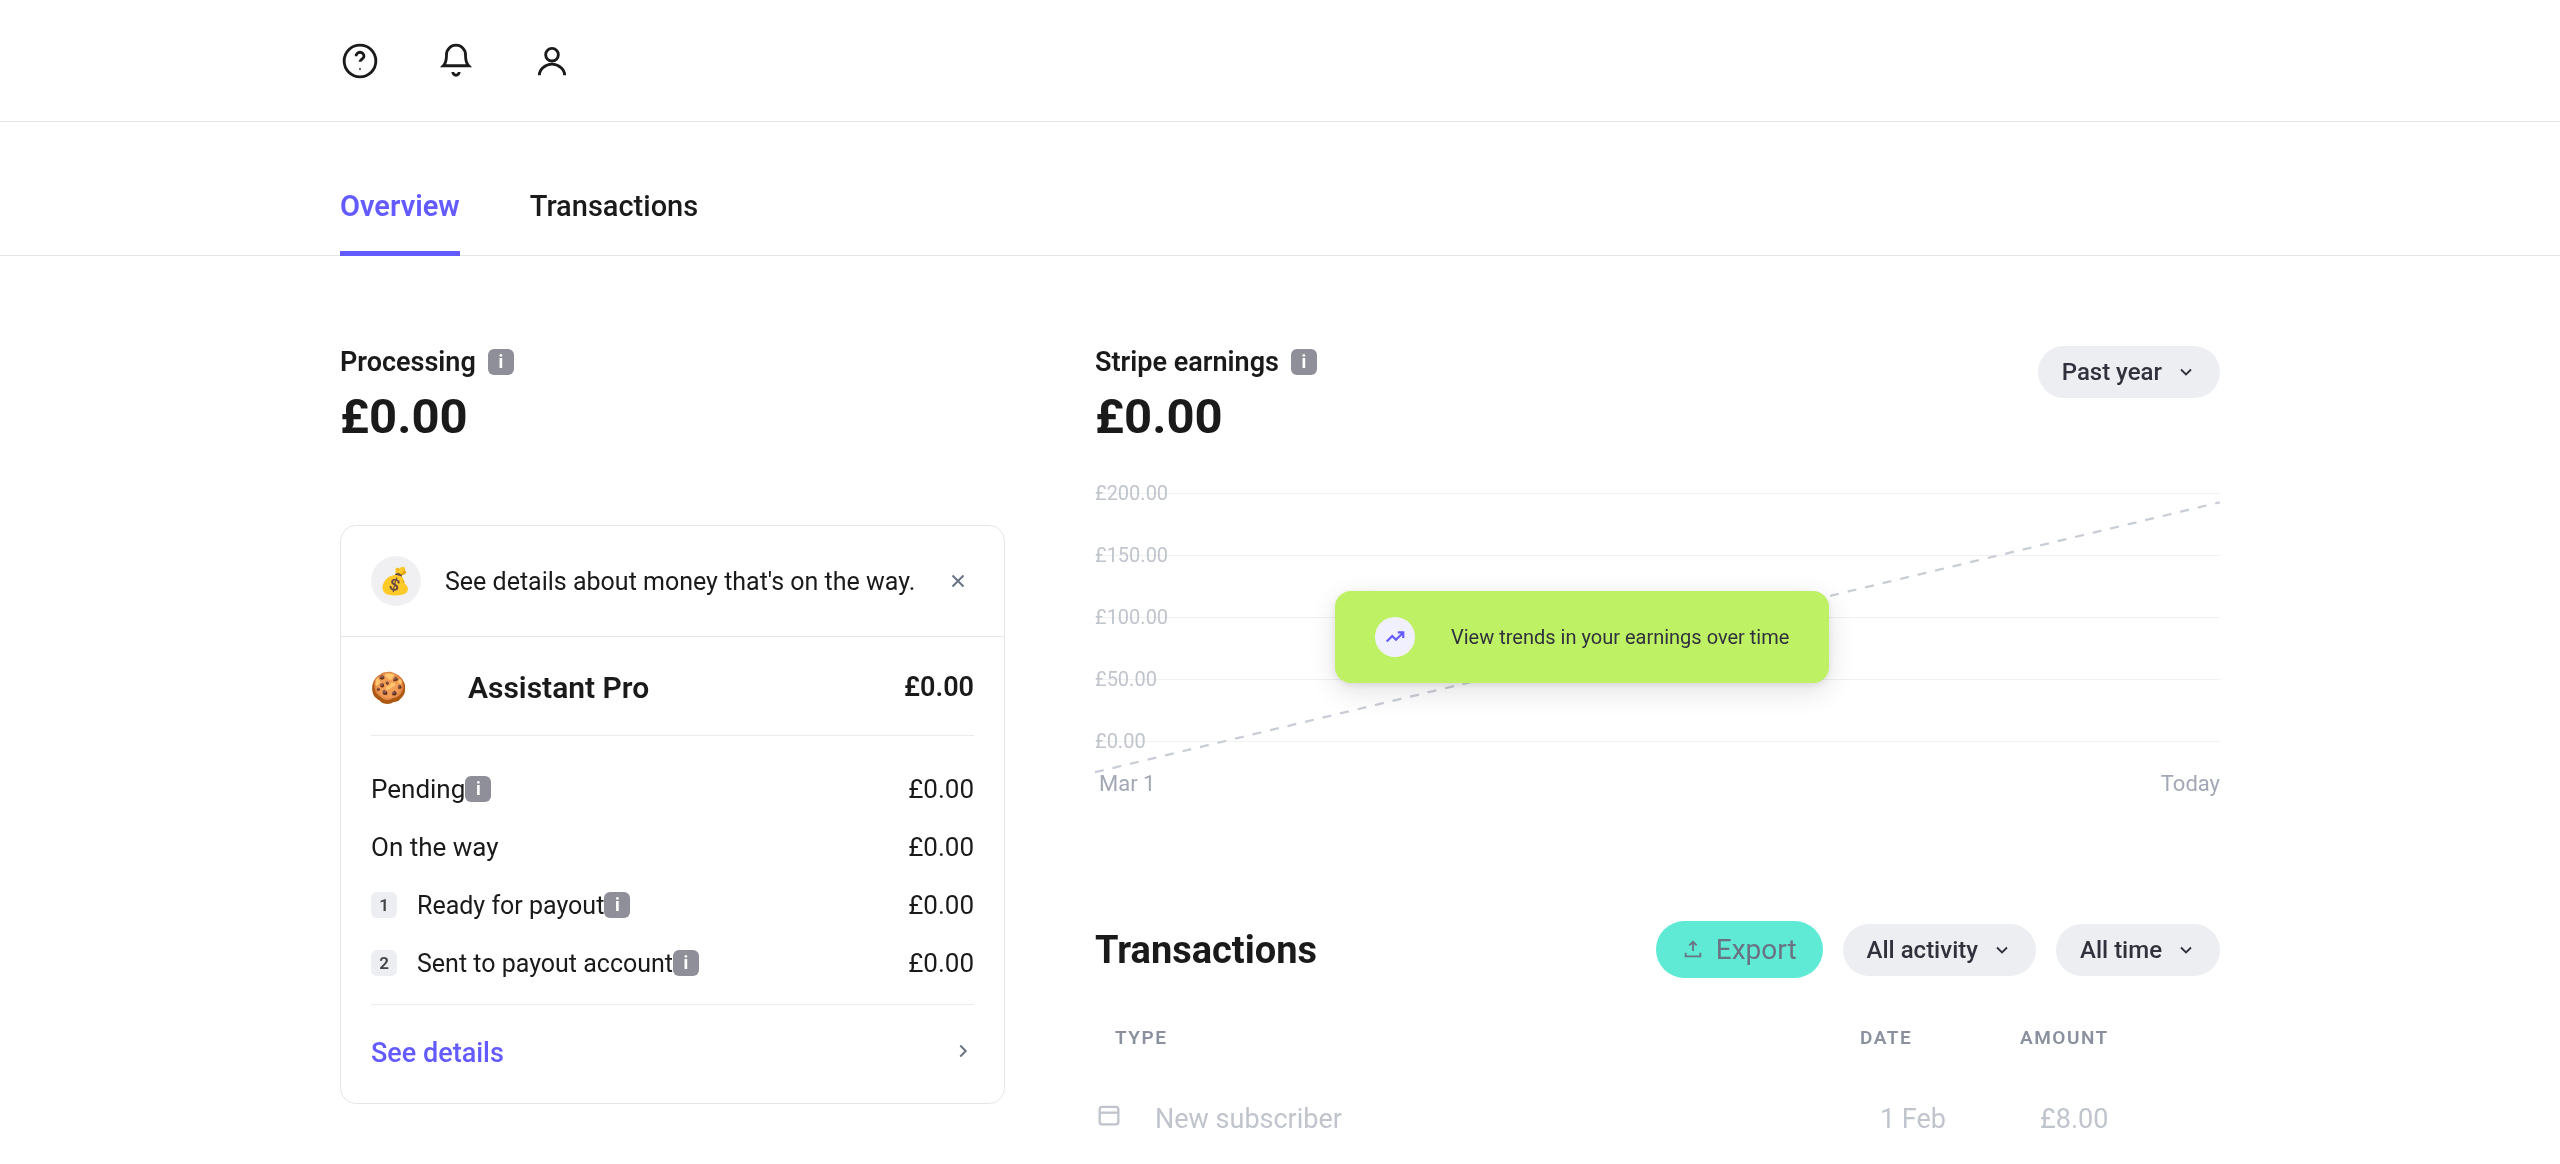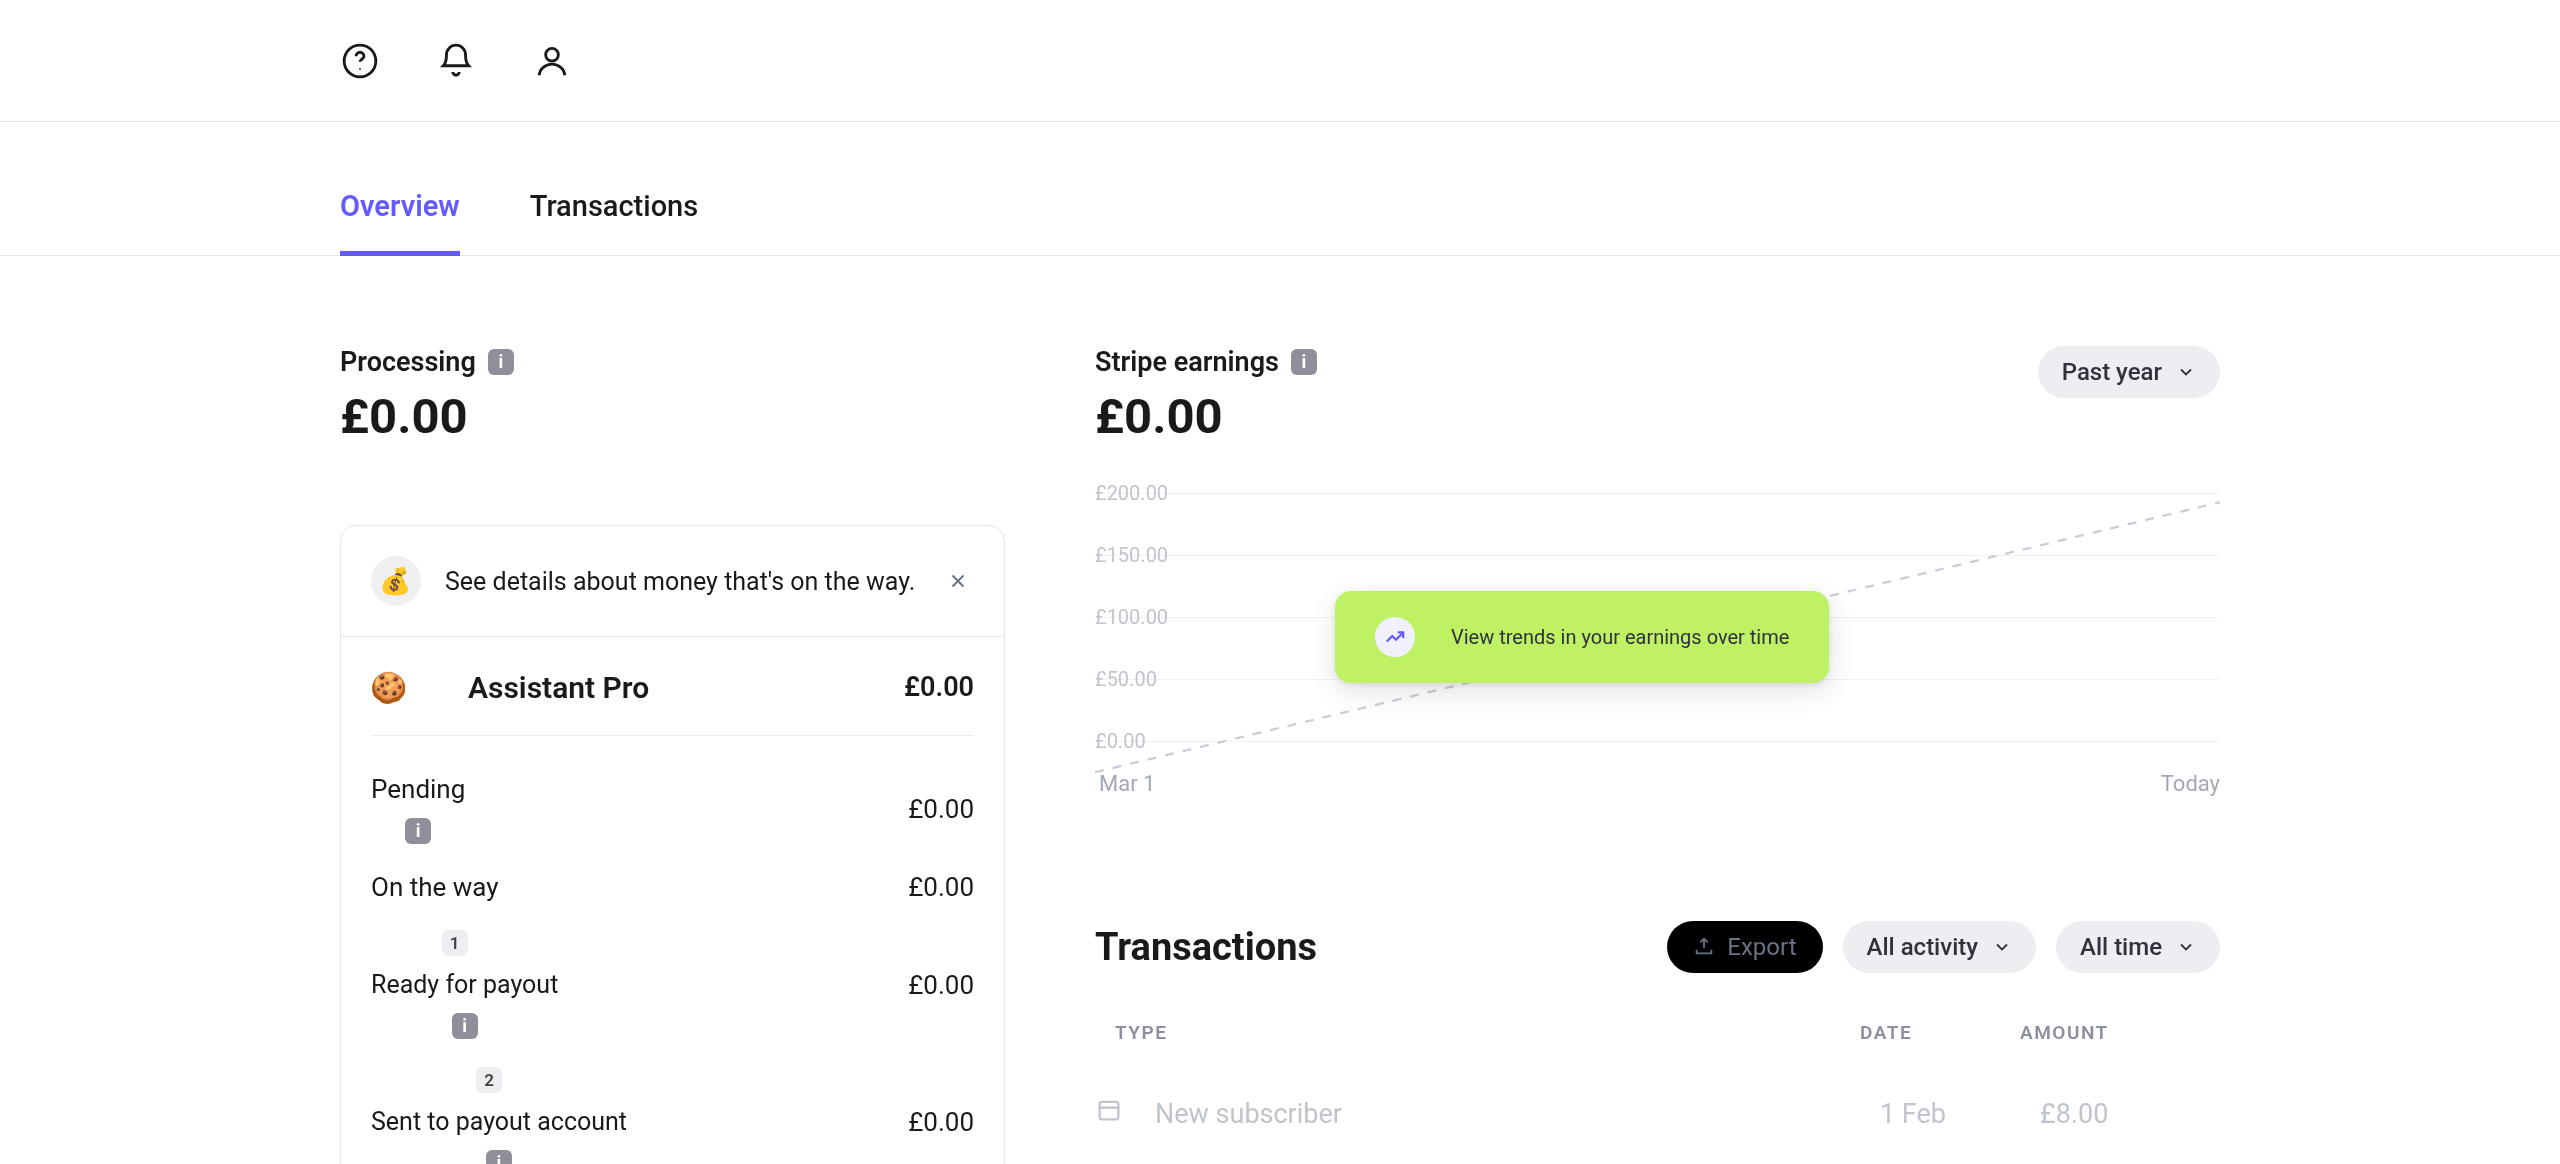--- a/index.html
+++ b/index.html
@@ -194,21 +194,21 @@
   .account-amt { font-size: 27px; font-weight: 600; }
 
   .kv-list { padding: 24px 0 0; border-bottom: 1.5px solid #ebebeb; }
   .kv-row {
     display: flex;
     align-items: center;
     justify-content: space-between;
     padding: 14px 0;
     font-size: 26px;
   }
-  .kv-row .label { display:flex; align-items:center; gap:14px; color:#1a1a1a;flex-direction:column; }
+  .kv-row .label { display:flex; align-items:center; color:#1a1a1a; }
   .kv-row.sub { padding-left: 0; }
   .kv-row.sub .label { color:#1a1a1a; font-size: 25px; }
   .step-badge {
     display:inline-flex; width:26px; height:26px; border-radius:6px;
     background:#eceef1; color:#444;
     font-size:17px; font-weight:600;
     align-items:center; justify-content:center;
     margin-right: 20px;
     flex-shrink:0;
   }
@@ -275,24 +275,24 @@
   .tx-header {
     display: flex;
     align-items: center;
     justify-content: space-between;
     margin-bottom: 48px;
   }
   .tx-title { font-size: 38px; font-weight: 700; }
   .tx-actions { display:flex; align-items:center; gap: 20px; }
   .export-btn {
     display:inline-flex; align-items:center; gap:12px;
-    background: #000000;
+    background: #5eead4;
     border-radius: 999px;
     padding: 12px 26px;
-    font-size: 24px;
+    font-size: 28px;
     color:#6a7383;
     cursor:pointer;
   }
 
   .tx-table-header {
     display: grid;
     grid-template-columns: 1fr 160px 180px;
     padding: 0 20px;
     font-size: 19px;
     letter-spacing: 1.5px;

